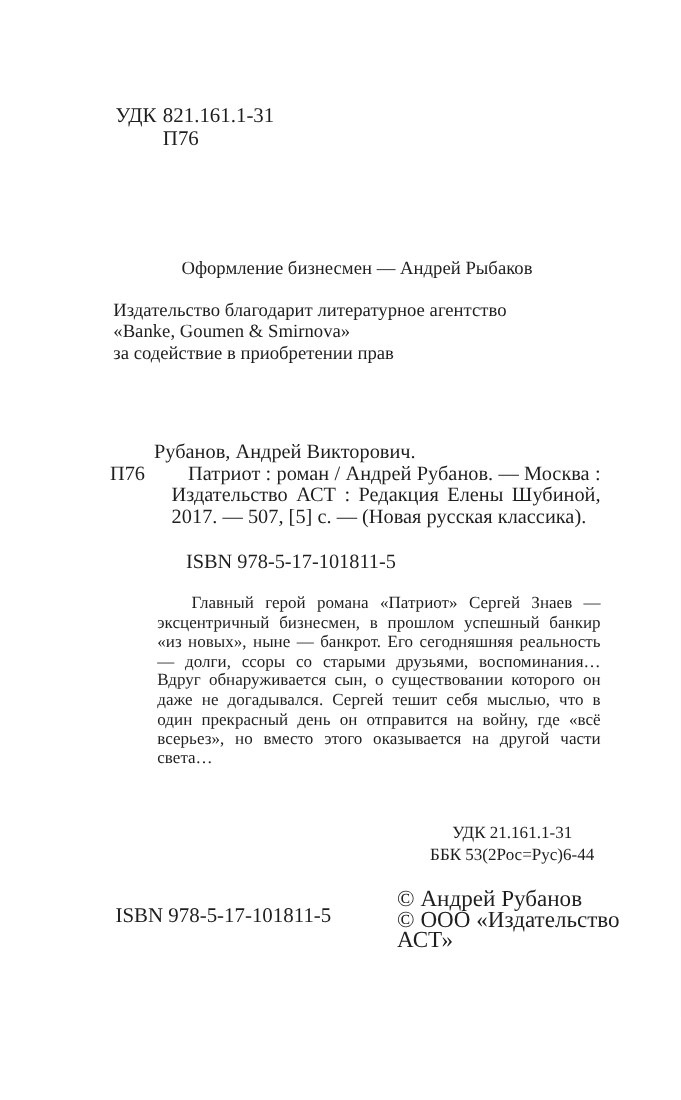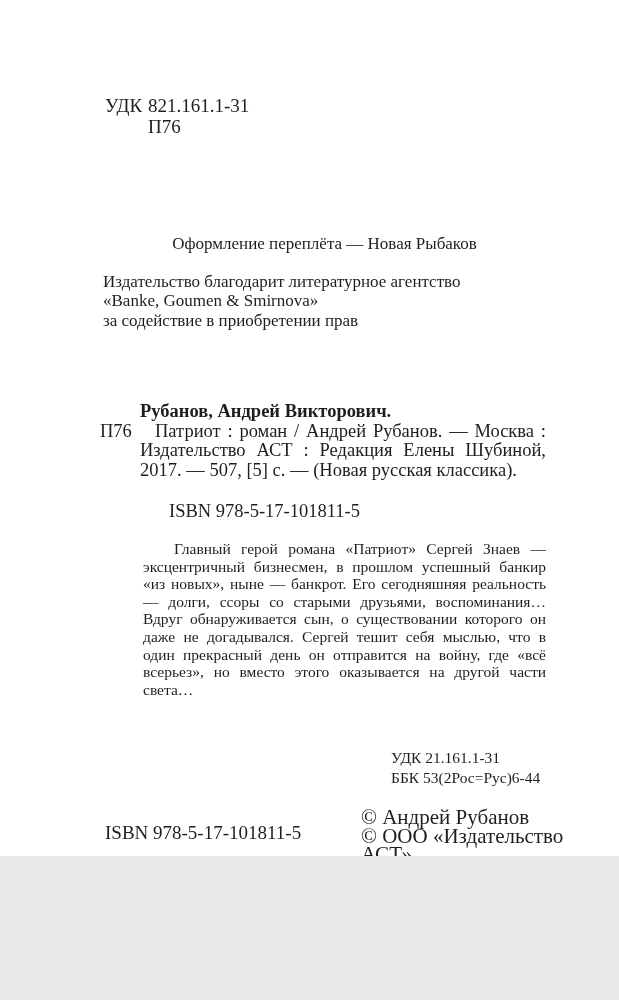--- a/index.html
+++ b/index.html
@@ -1,19 +1,19 @@
 <!DOCTYPE html>
 <html lang="ru"><head>
 <meta charset="utf-8">
 <style>
   html, body { margin: 0; padding: 0; background: #e8e8e8; }
   .page {
     position: relative;
     width: 619px;
-    height: 856px;
+    height: 1000px;
     margin: 0 auto;
     background: #ffffff;
     color: #1e1e1e;
     font-family: "Liberation Serif", "DejaVu Serif", serif;
     overflow: hidden;
   }
   
   .top-codes {
     position: absolute;
     left: 105px;
@@ -46,30 +46,30 @@
   .catalog {
     position: absolute;
     left: 100px;
     top: 402px;
     width: 446px;
     font-size: 18.5px;
     line-height: 19.6px;
   }
   .catalog-author {
     margin-left: 40px;
-    font-weight: bold;
+    font-weight: normal;
   }
   .catalog-body { position: relative; }
   .catalog-sign {
     position: absolute;
     left: 0;
     top: 0;
   }
   .catalog-desc {
-    margin: 0 0 0 40px;
+    margin: 0 0 0 56px;
     text-align: justify;
     text-indent: 15px;
   }
   .catalog-isbn {
     margin-left: 69px;
     margin-top: 22px;
   }
   
   .annotation {
     position: absolute;
@@ -84,20 +84,21 @@
     text-align: justify;
     text-indent: 31px;
   }
   
   .bottom-codes {
     position: absolute;
     left: 391px;
     top: 748px;
     font-size: 15.5px;
     line-height: 19.5px;
+    text-align: center;
   }
   
   .footer-isbn {
     position: absolute;
     left: 105px;
     top: 822px;
     font-size: 19px;
   }
   .copyright-block {
     position: absolute;
@@ -116,21 +117,21 @@
     <div class="code-row">
       <span class="code-label">УДК</span>
       <span>821.161.1-31</span>
     </div>
     <div class="code-row">
       <span class="code-label"></span>
       <span>П76</span>
     </div>
   </div>
 
-  <div class="design-credit">Оформление переплёта — Новая Рыбаков</div>
+  <div class="design-credit">Оформление бизнесмен — Андрей Рыбаков</div>
 
   <div class="agency-block">
     <div>Издательство благодарит литературное агентство</div>
     <div>«Banke, Goumen &amp; Smirnova»</div>
     <div>за содействие в приобретении прав</div>
   </div>
 
   <div class="catalog">
     <div class="catalog-author">Рубанов, Андрей Викторович.</div>
     <div class="catalog-body">

